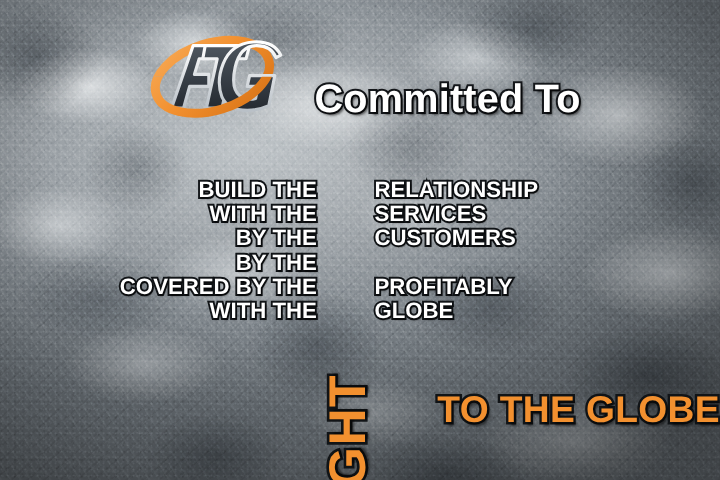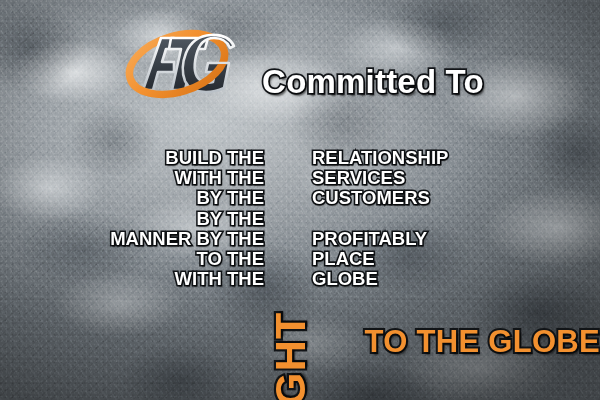--- a/index.html
+++ b/index.html
@@ -306,29 +306,25 @@
       <div class="row">
         <div class="cell-left">BY THE</div>
         <div class="cell-right">CUSTOMERS</div>
       </div>
 
       <div class="row">
         <div class="cell-left">BY THE</div>
       </div>
 
       <div class="row">
-        <div class="cell-left">MANNER BY THE</div>
+        <div class="cell-left">COVERED BY THE</div>
         <div class="cell-right">PROFITABLY</div>
       </div>
 
 
-      <div class="row">
-        <div class="cell-left">TO THE</div>
-        <div class="cell-right">PLACE</div>
-      </div>
 
       <div class="row">
         <div class="cell-left">WITH THE</div>
         <div class="cell-right">GLOBE</div>
       </div>
 
     </div>
 
     <div id="right-word">
       <span>RIGHT</span>

